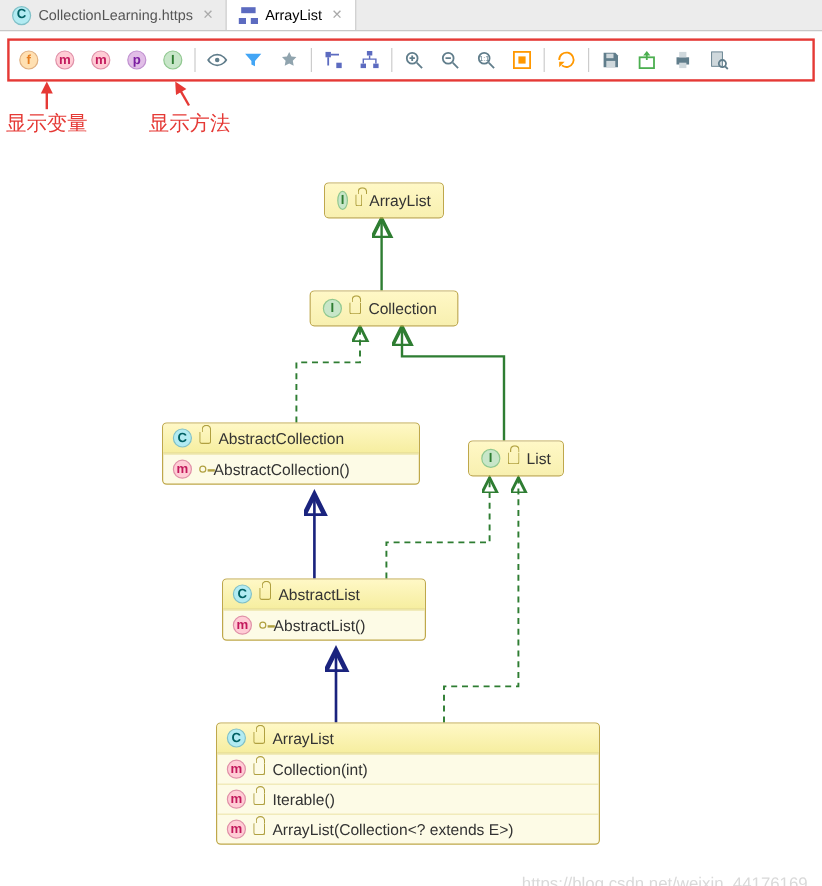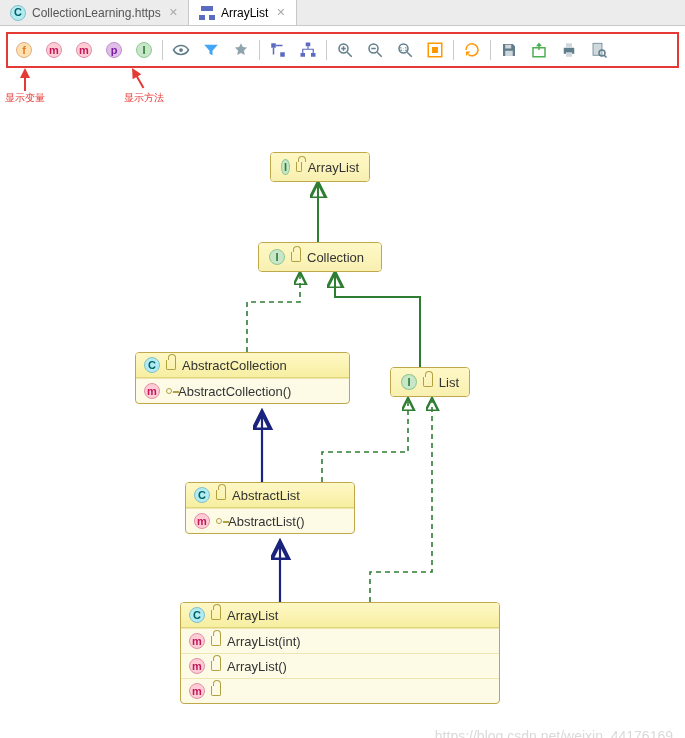--- a/index.html
+++ b/index.html
@@ -84,21 +84,21 @@
   .hier-icon::after  { left:0; bottom:0; width:6px; height:5px; box-shadow:10px 0 0 #5c6bc0; }
   svg.tico { width:18px; height:18px; }
   
   .annos {
     position: relative;
     height: 40px;
   }
   .anno {
     position: absolute;
     color: #e53935;
-    font-size: 10px;
+    font-size: 17px;
     display: flex;
     flex-direction: column;
     align-items: center;
   }
   .arrow-up {
     width: 0; height: 0;
     border-left: 5px solid transparent;
     border-right: 5px solid transparent;
     border-bottom: 10px solid #e53935;
     margin-bottom: -1px;
@@ -379,27 +379,28 @@
 
   <div class="node" style="left:180px; top:490px; width:320px">
     <div class="node-head">
       <span class="badge c">C</span>
       <span class="lock"></span>
       <span>ArrayList</span>
     </div>
     <div class="node-row">
       <span class="badge m">m</span>
       <span class="lock"></span>
-      <span>ArrayList(int)</span>
+      <span>Collection(int)</span>
     </div>
     <div class="node-row">
       <span class="badge m">m</span>
       <span class="lock"></span>
-      <span>ArrayList()</span>
+      <span>Iterable()</span>
     </div>
     <div class="node-row">
       <span class="badge m">m</span>
       <span class="lock"></span>
+      <span>ArrayList(Collection&lt;? extends E&gt;)</span>
     </div>
   </div>
 
   <div class="watermark">https://blog.csdn.net/weixin_44176169</div>
 </div>
 
 </body></html>

